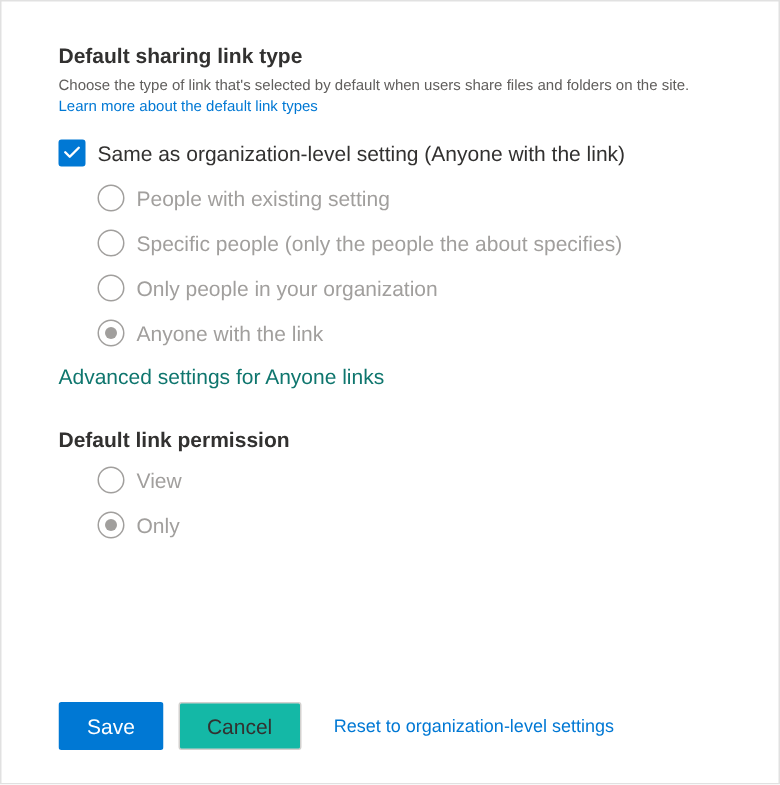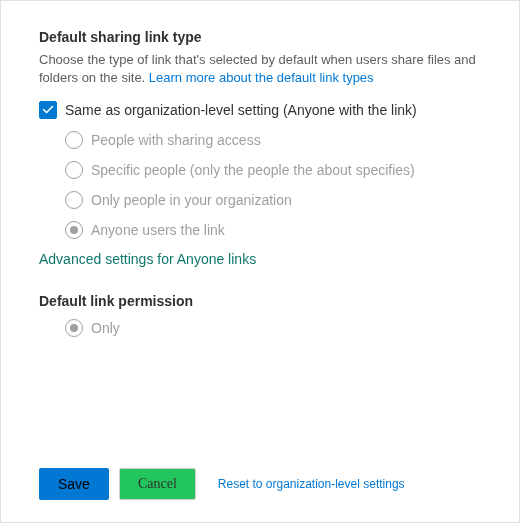--- a/index.html
+++ b/index.html
@@ -17,21 +17,21 @@
     padding: 28px 32px 20px 38px;
     position: relative;
   }
   .section-title {
     font-size: 14px;
     font-weight: 700;
     color: #323130;
     margin: 0 0 6px 0;
   }
   .section-desc {
-    font-size: 13px;
+    font-size: 10px;
     color: #605e5c;
     line-height: 1.4;
     margin: 0 0 14px 0;
   }
   .link {
     color: #0078d4;
     cursor: pointer;
   }
   .row {
     display: flex;
@@ -96,28 +96,27 @@
     font-family: inherit;
     font-size: 14px;
     height: 32px;
     padding: 0 18px;
     border-radius: 2px;
     border: 1px solid transparent;
     cursor: pointer;
   }
   .btn.primary {
     background: #0078d4;
-    color: #000000;
+    color: #ffffff;
     text-align: right;
   }
   .btn.secondary {
-    background: #22c55e;
+    background: #14b8a6;
     color: #323130;
     border-color: #d2d0ce;
-    font-family: Liberation Serif, serif;
   }
   .reset-link {
     color: #0078d4;
     font-size: 12px;
     margin-left: 12px;
     cursor: pointer;
   }
   .section-gap { height: 4px; }
 </style>
 </head>
@@ -135,45 +134,49 @@
       <svg width="12" height="12" viewBox="0 0 12 12">
           <path d="M10.5 2.5 L4.5 8.5 L1.5 5.5" stroke="#fff" stroke-width="1.6" fill="none" stroke-linecap="round" stroke-linejoin="round"></path>
         </svg>
     </span>
     <span class="label">Same as organization-level setting (Anyone with the link)</span>
   </div>
 
   <div class="radio-group">
     <div class="row disabled">
       <span class="radio"></span>
-      <span class="label">People with sharing access</span>
+      <span class="label">People with existing setting</span>
     </div>
     <div class="row disabled">
       <span class="radio"></span>
       <span class="label">Specific people (only the people the about specifies)</span>
     </div>
     <div class="row disabled">
       <span class="radio"></span>
       <span class="label">Only people in your organization</span>
     </div>
     <div class="row disabled">
       <span class="radio selected">
           <span class="dot"></span>
         </span>
-      <span class="label">Anyone users the link</span>
+      <span class="label">Anyone with the link</span>
     </div>
   </div>
 
   <div class="advanced">Advanced settings for Anyone links</div>
 
   <p class="section-title">Default link permission</p>
   <div class="section-gap"></div>
 
 
   <div class="radio-group">
+    <div class="row disabled">
+      <span class="radio"></span>
+      <span class="label">View</span>
+    </div>
     <div class="row disabled">
       <span class="radio selected">
           <span class="dot"></span>
         </span>
       <span class="label">Only</span>
     </div>
   </div>
 
   <div class="footer">
     <button class="btn primary">Save</button>

